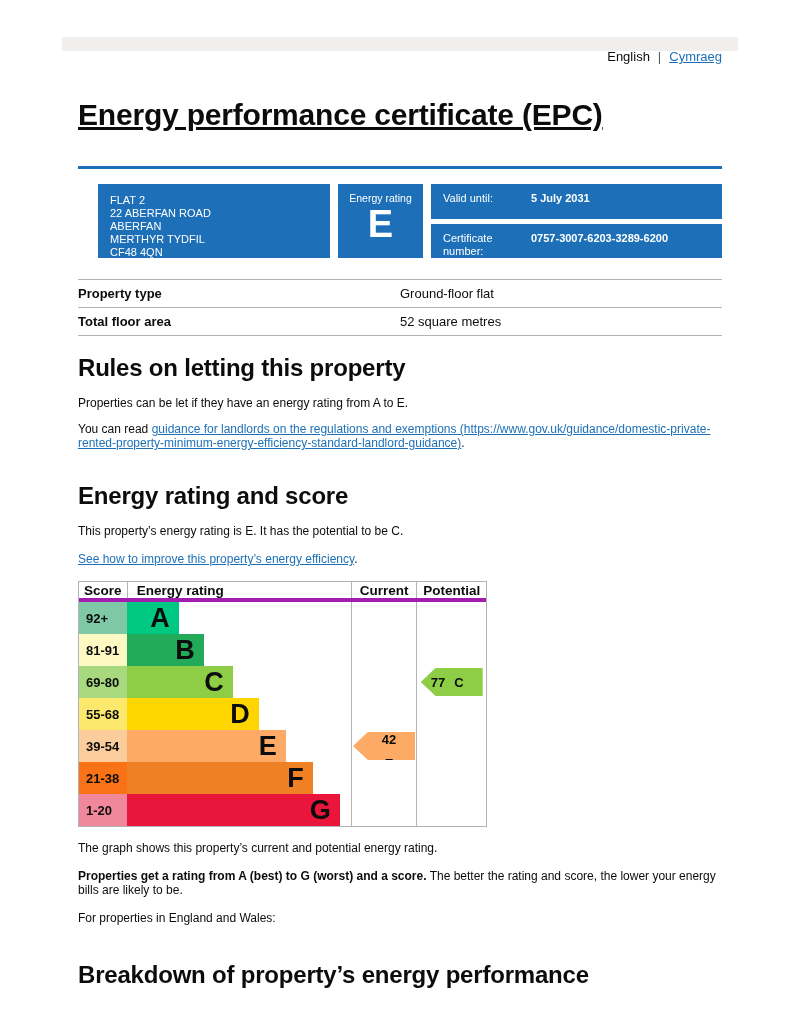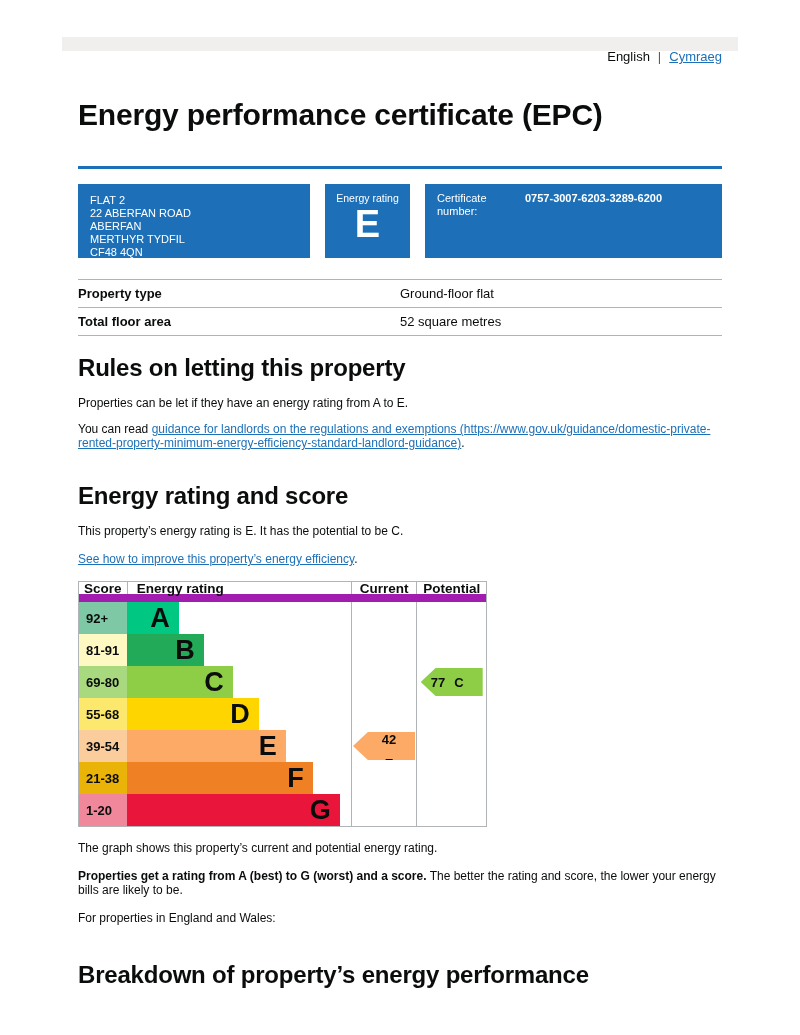--- a/index.html
+++ b/index.html
@@ -6,45 +6,45 @@
   html,body { background:#fff; }
   .page {
     position:relative; width:800px; height:1035px; background:#ffffff;
     font-family:"Liberation Sans", sans-serif; color:#0b0c0c; overflow:hidden;padding-left:36px;
   }
   .topbar { position:absolute; left:62px; top:37px; width:676px; height:14px; background:#f0efee; }
   .lang-row { position:absolute; top:49px; right:78px; font-size:13px; color:#0b0c0c; }
   .lang-row .sep { color:#505a5f; margin:0 8px; }
   a.link { color:#1d70b8; text-decoration:underline; cursor:pointer; }
   .content { position:absolute; left:78px; top:0; width:644px; }
-  h1.title { margin-top:98px; font-size:30px; font-weight:bold; letter-spacing:-0.2px; }
+  h1.title { margin-top:98px; font-size:30px; font-weight:bold; letter-spacing:-0.2px;text-decoration:underline; }
   .blue-rule { margin-top:34px; height:3px; background:#1d70b8; }
   
-  .banner { margin-top:15px; display:flex; gap:15px; height:74px; }
+  .banner { margin-top:15px; display:flex; gap:8px; height:74px;margin-left:20px; }
   .banner-address { width:232px; background:#1d70b8; color:#ffffff; font-size:11px; line-height:13px; padding:10px 0 0 12px; }
   .banner-rating { width:85px; background:#1d70b8; color:#ffffff; text-align:center; }
   .banner-rating-label { font-size:10.5px; margin-top:8px; }
   .banner-rating-value { font-size:38px; font-weight:bold; line-height:40px; }
   .banner-right { flex:1; display:flex; flex-direction:column; gap:5px; }
   .banner-cell { flex:1; background:#1d70b8; color:#ffffff; font-size:11px; line-height:13px; display:flex; padding:8px 0 0 12px; }
   .bc-label { width:88px; flex:0 0 88px; }
   .bc-value { font-weight:bold; }
   
   .facts { margin-top:21px; border-bottom:1px solid #b1b4b6; }
   .fact-row { display:flex; border-top:1px solid #b1b4b6; padding:6px 0 6px 0; min-height:25px; font-size:13px; }
   .fact-label { flex:0 0 322px; font-weight:bold; }
   h2.section { font-size:24px; font-weight:bold; letter-spacing:-0.2px; }
   .h-rules { margin-top:18px; }
   .h-rating { margin-top:32px; }
   .h-breakdown { margin-top:36px; }
   p.small { font-size:12px; line-height:14px; margin-top:14px; }
   p.tight { margin-top:12px; }
   
   .chart { margin-top:15px; width:409px; border:1px solid #b1b4b6; background:#fff; }
-  .chart-header { display:flex; height:20px; border-bottom:8px solid #a21caf; font-weight:bold; font-size:13.5px; }
+  .chart-header { display:flex; height:20px; border-bottom:4px solid #a21caf; font-weight:bold; font-size:13.5px; }
   .chart-header > div { display:flex; align-items:center; }
   .ch-score { width:48px; justify-content:center; }
   .ch-rating { width:225px; padding-left:9px; border-left:1px solid #b1b4b6; }
   .ch-current { width:66px; justify-content:center; border-left:1px solid #b1b4b6; }
   .ch-potential { width:70px; justify-content:center; border-left:1px solid #b1b4b6; }
   .chart-row { display:flex; height:32px; }
   .cscore { width:48px; display:flex; align-items:center; padding-left:7px; font-weight:bold; font-size:13px; }
   .cbarwrap { width:225px; background:#fff; }
   .cbar { height:100%; display:flex; align-items:center; justify-content:flex-end; padding-right:9px; font-weight:bold; font-size:27px; color:#0b0c0c; }
   .ccur { width:66px; border-left:1px solid #b1b4b6; display:flex; align-items:center; justify-content:center; }
@@ -77,20 +77,24 @@
           <div>ABERFAN</div>
           <div>MERTHYR TYDFIL</div>
           <div>CF48 4QN</div>
         </div>
       <div class="banner-rating">
         <div class="banner-rating-label">Energy rating</div>
         <div class="banner-rating-value">E</div>
       </div>
       <div class="banner-right">
         <div class="banner-cell">
+          <span class="bc-label">Valid until:</span>
+          <span class="bc-value">5 July 2031</span>
+        </div>
+        <div class="banner-cell">
           <span class="bc-label">Certificate number:</span>
           <span class="bc-value">0757-3007-6203-3289-6200</span>
         </div>
       </div>
     </div>
 
     <div class="facts" id="facts">
         <div class="fact-row">
           <div class="fact-label">Property type</div>
           <div class="fact-value">Ground-floor flat</div>
@@ -170,21 +174,21 @@
           </div>
           <div class="ccur">
             <div class="arrow" style="background: rgb(252, 170, 101); flex-direction: column;">
               <span>42</span>
               <span>E</span>
             </div>
           </div>
           <div class="cpot"></div>
         </div>
         <div class="chart-row">
-          <div class="cscore" style="background: #eab308;">21-38</div>
+          <div class="cscore" style="background: #f97316;">21-38</div>
           <div class="cbarwrap">
             <div class="cbar" style="width: 186px; background: rgb(239, 128, 35);">
               <span>F</span>
             </div>
           </div>
           <div class="ccur"></div>
           <div class="cpot"></div>
         </div>
         <div class="chart-row">
           <div class="cscore" style="background: rgb(240, 135, 155);">1-20</div>

